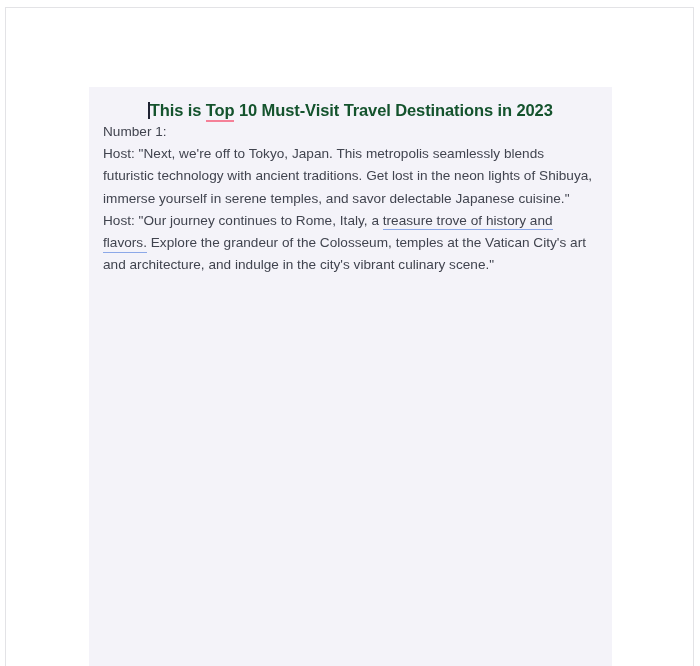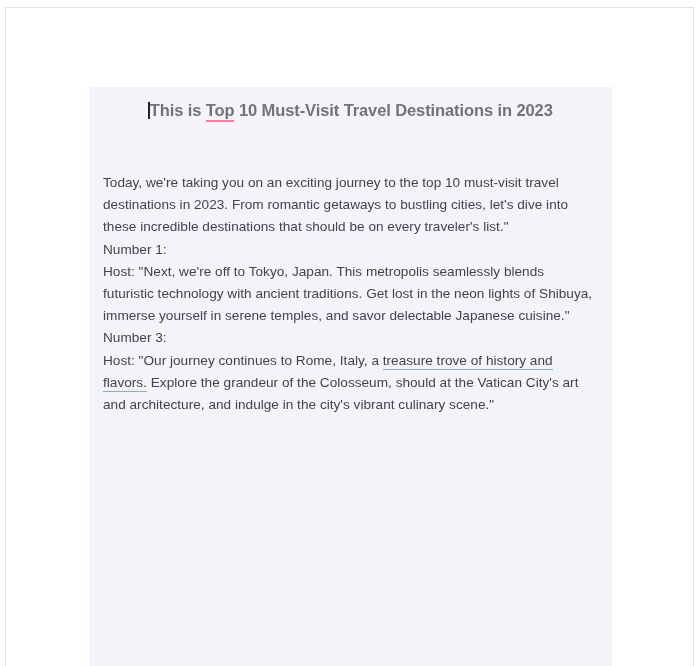--- a/index.html
+++ b/index.html
@@ -46,21 +46,21 @@
     background: #f4f3f9;
     padding: 0;
   }
 
   #doc-title {
     margin: 0;
     padding: 12px 14px 0 14px;
     text-align: center;
     font-size: 16.5px;
     font-weight: bold;
-    color: #737373;
+    color: #14532d;
     letter-spacing: -0.1px;
     line-height: 22px;
     white-space: nowrap;
     position: relative;
   }
 
   .caret {
     display: inline-block;
     width: 1.5px;
     height: 17px;
@@ -103,29 +103,27 @@
 
 <div id="app-frame">
   <div id="doc-canvas">
 
     <div id="selection-block">
 
       <h1 id="doc-title"><span class="caret"></span><span>This is </span><span class="spellcheck-error">Top</span><span> 10 Must-Visit Travel Destinations in 2023</span></h1>
 
       <div id="doc-body">
 
-        <p class="para gap-large">Today, we're taking you on an exciting journey to the top 10 must-visit travel destinations in 2023. From romantic getaways to bustling cities, let's dive into these incredible destinations that should be on every traveler's list."</p>
 
         <p class="para gap">Number 1:</p>
 
 
 
         <p class="para gap">Host: "Next, we're off to Tokyo, Japan. This metropolis seamlessly blends futuristic technology with ancient traditions. Get lost in the neon lights of Shibuya, immerse yourself in serene temples, and savor delectable Japanese cuisine."</p>
 
-        <p class="para gap">Number 3:</p>
 
-        <p class="para gap"><span>Host: "Our journey continues to Rome, Italy, a </span><span class="link-underline">treasure trove of history and flavors.</span><span> Explore the grandeur of the Colosseum, should at the Vatican City's art and architecture, and indulge in the city's vibrant culinary scene."</span></p>
+        <p class="para gap"><span>Host: "Our journey continues to Rome, Italy, a </span><span class="link-underline">treasure trove of history and flavors.</span><span> Explore the grandeur of the Colosseum, temples at the Vatican City's art and architecture, and indulge in the city's vibrant culinary scene."</span></p>
 
       </div>
     </div>
 
   </div>
 </div>
 
 </body></html>

